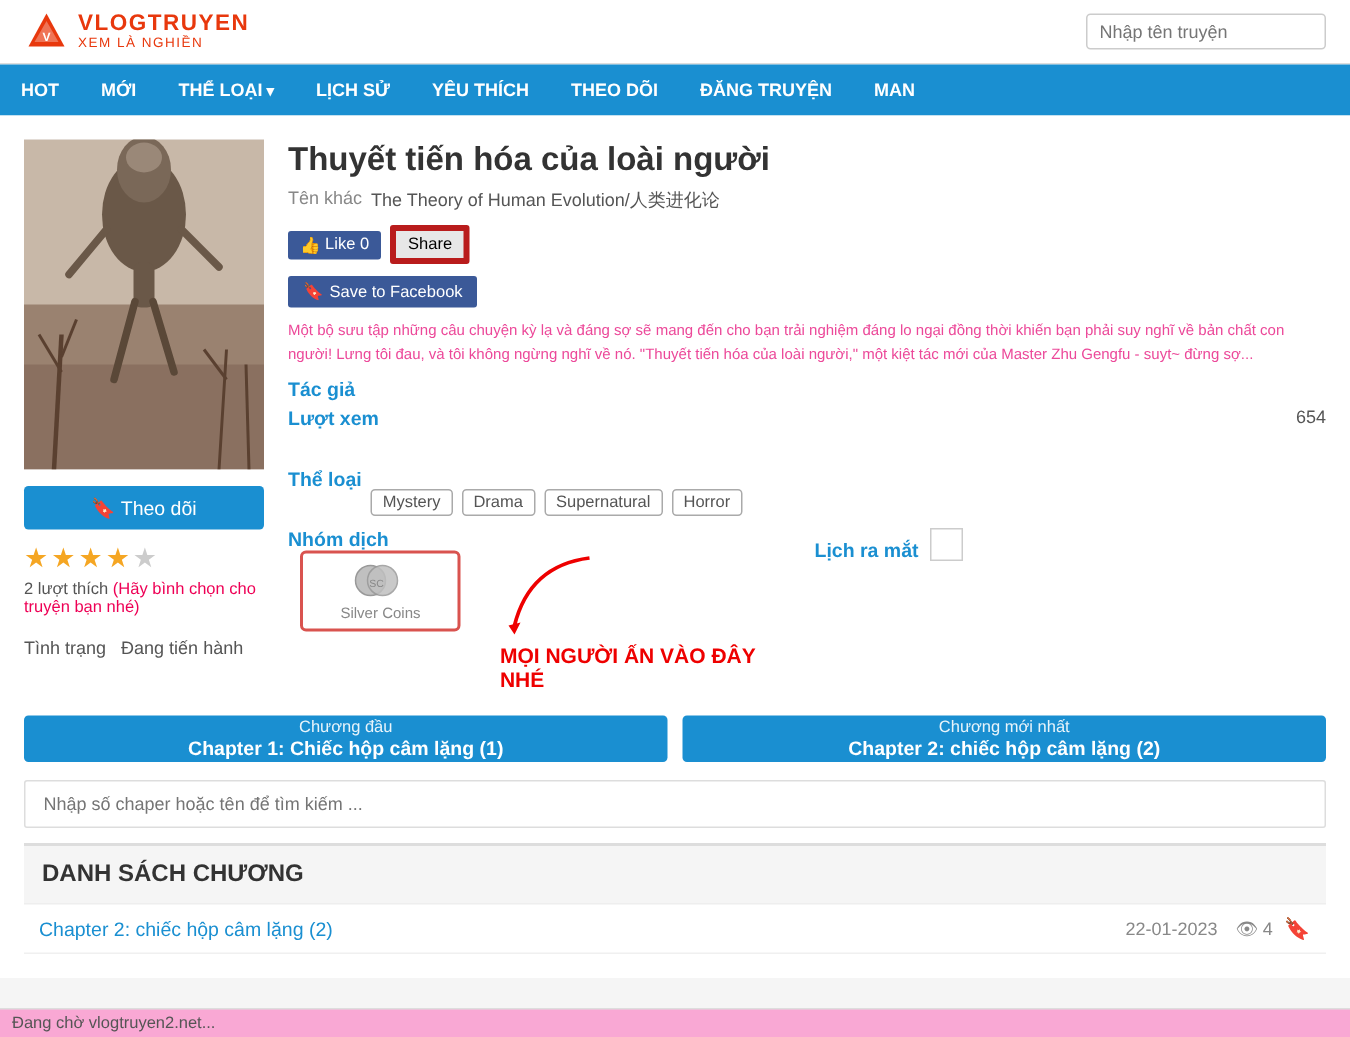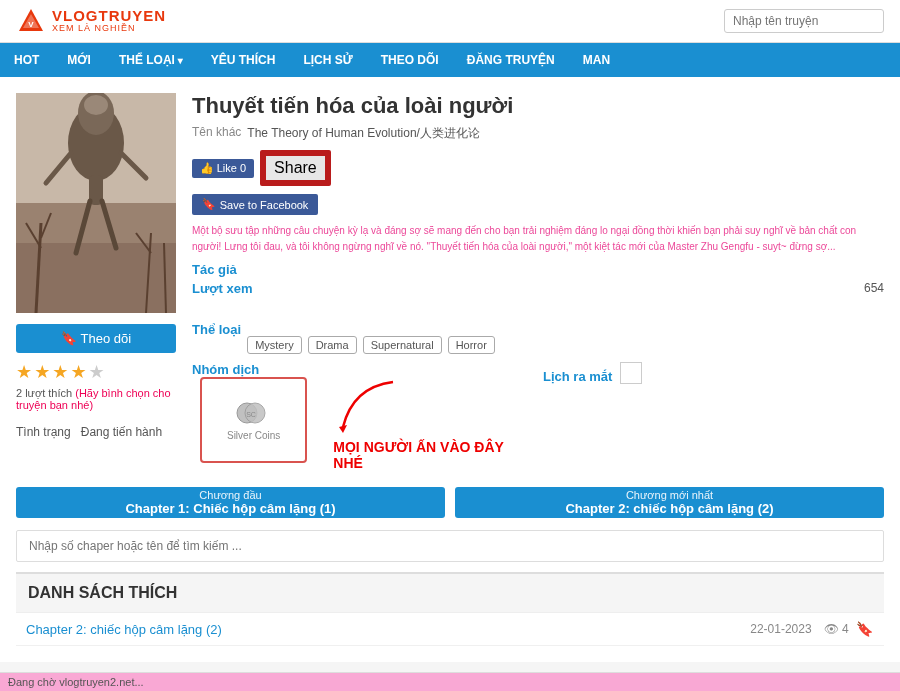--- a/index.html
+++ b/index.html
@@ -33,34 +33,34 @@
     #likes-link { color: #e05; cursor: pointer; }
     #status-line { margin-top: 14px; font-size: 12px; color: #555; }
 
     #manga-info { flex: 1; }
     #manga-title { font-size: 22px; font-weight: bold; color: #333; margin-bottom: 6px; }
     #alt-name-row { display: flex; gap: 6px; align-items: flex-start; font-size: 12px; margin-bottom: 8px; }
     #alt-name-label { color: #888; white-space: nowrap; }
     #alt-name-val { color: #555; flex: 1; }
     #social-row { display: flex; gap: 6px; margin-bottom: 8px; align-items: center; }
     #like-btn { background: #3b5998; color: #fff; border: none; padding: 3px 8px; font-size: 11px; cursor: pointer; border-radius: 2px; display: flex; align-items: center; gap: 3px; }
-    #share-btn { background: #e7e7e7; border: 6px solid #b91c1c; padding: 3px 8px; font-size: 16px; cursor: pointer; border-radius: 2px; }
+    #share-btn { background: #e7e7e7; border: 4px solid #b91c1c; padding: 3px 8px; font-size: 11px; cursor: pointer; border-radius: 2px; }
     #save-fb-btn { background: #3b5998; color: #fff; border: none; padding: 4px 10px; font-size: 11px; cursor: pointer; border-radius: 2px; display: flex; align-items: center; gap: 4px; }
     #description { font-size: 10px; color: #ec4899; line-height: 1.6; margin-bottom: 7px; }
     #meta-grid { display: grid; grid-template-columns: 1fr 1fr; gap: 4px 10px; margin-bottom: 8px; }
     .meta-label { font-weight: bold; color: #1a8fd1; font-size: 13px; }
     .meta-val { font-size: 12px; color: #555; text-align: right; }
     #genre-row { display: flex; gap: 6px; flex-wrap: wrap; margin-bottom: 8px; align-items: center; }
     .genre-tag { border: 1px solid #aaa; border-radius: 3px; padding: 2px 7px; font-size: 11px; color: #555; cursor: pointer; margin-top: 32px; }
     #group-release-row { display: flex; gap: 10px; align-items: flex-start; }
     #group-col { flex: 1; }
     #release-col { flex: 1; display: flex; align-items: flex-end; gap: 8px; }
     #release-label { font-weight: bold; color: #1a8fd1; font-size: 13px; }
     #release-box { width: 22px; height: 22px; border: 1px solid #ccc; background: #fff; }
-    #silver-coins-box { border: 2px solid #d9534f; border-radius: 4px; padding: 20px 10px; width: 109px; text-align: center; display: flex; flex-direction: column; align-items: center; justify-content: center; }
+    #silver-coins-box { border: 2px solid #d9534f; border-radius: 4px; padding: 4px 10px; width: 109px; text-align: center; display: flex; flex-direction: column; align-items: center; justify-content: center; }
     #silver-coins-label { font-size: 10px; color: #888; margin-top: 3px; }
     #arrow-annotation { margin-left: 10px; display: flex; flex-direction: column; align-items: flex-start; }
     #annotation-text { color: #e00; font-weight: bold; font-size: 14px; margin-top: 2px; }
 
     
     #chapter-buttons { display: grid; grid-template-columns: 1fr 1fr; gap: 10px; margin-bottom: 12px; }
     .chapter-btn { background: #1a8fd1; color: #fff; border: none; border-radius: 3px; padding: 2px; text-align: center; cursor: pointer; }
     .chapter-btn-label { font-size: 11px; opacity: 0.9; }
     .chapter-btn-title { font-size: 13px; font-weight: bold; }
 
@@ -97,22 +97,22 @@
       <span id="logo-sub">XEM LÀ NGHIỀN</span>
     </div>
   </div>
   <input id="search-box" type="text" placeholder="Nhập tên truyện" style="">
 </div>
 
 <div id="nav">
   <div class="nav-item">HOT</div>
   <div class="nav-item">MỚI</div>
   <div class="nav-item has-arrow">THỂ LOẠI</div>
+  <div class="nav-item">LỊCH SỬ</div>
   <div class="nav-item">YÊU THÍCH</div>
-  <div class="nav-item">LỊCH SỬ</div>
   <div class="nav-item">THEO DÕI</div>
   <div class="nav-item">ĐĂNG TRUYỆN</div>
   <div class="nav-item">MAN</div>
 </div>
 
 <div id="content">
   <div id="manga-detail">
 
     <div id="manga-cover">
       
@@ -238,21 +238,21 @@
     <button class="chapter-btn">
       <div class="chapter-btn-label">Chương mới nhất</div>
       <div class="chapter-btn-title">Chapter 2: chiếc hộp câm lặng (2)</div>
     </button>
   </div>
 
   
   <input id="chapter-search" type="text" placeholder="Nhập số chaper hoặc tên để tìm kiếm ..." style="">
 
   
-  <div id="chapter-list-header">DANH SÁCH THÍCH</div>
+  <div id="chapter-list-header">DANH SÁCH CHƯƠNG</div>
 
   
   <div id="chapter-list">
     <div class="chapter-row">
       <span class="chapter-row-title">Chapter 2: chiếc hộp câm lặng (2)</span>
       <span class="chapter-row-date">22-01-2023</span>
       <span class="chapter-row-views">
         <span>👁</span>
         <span>4</span>
       </span>

